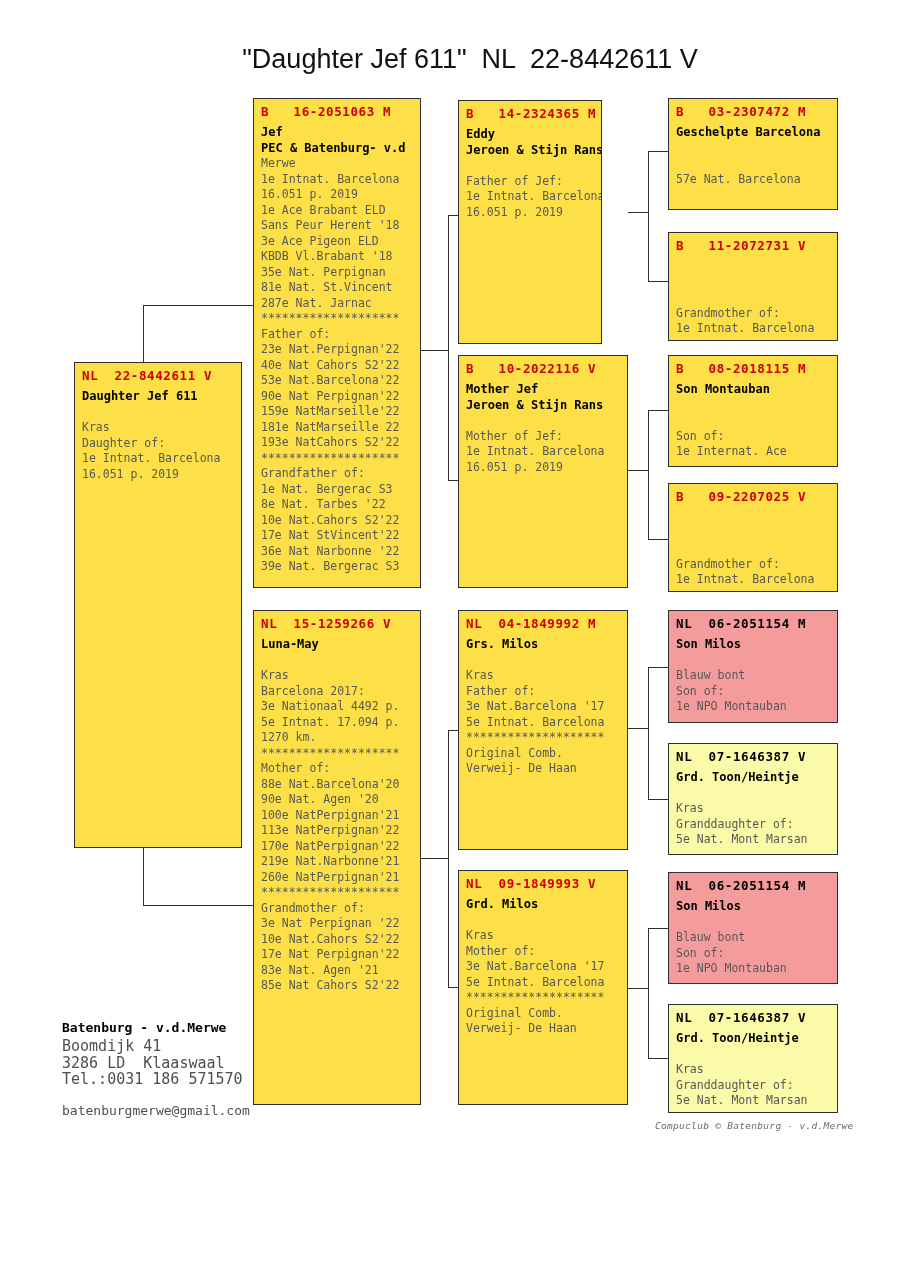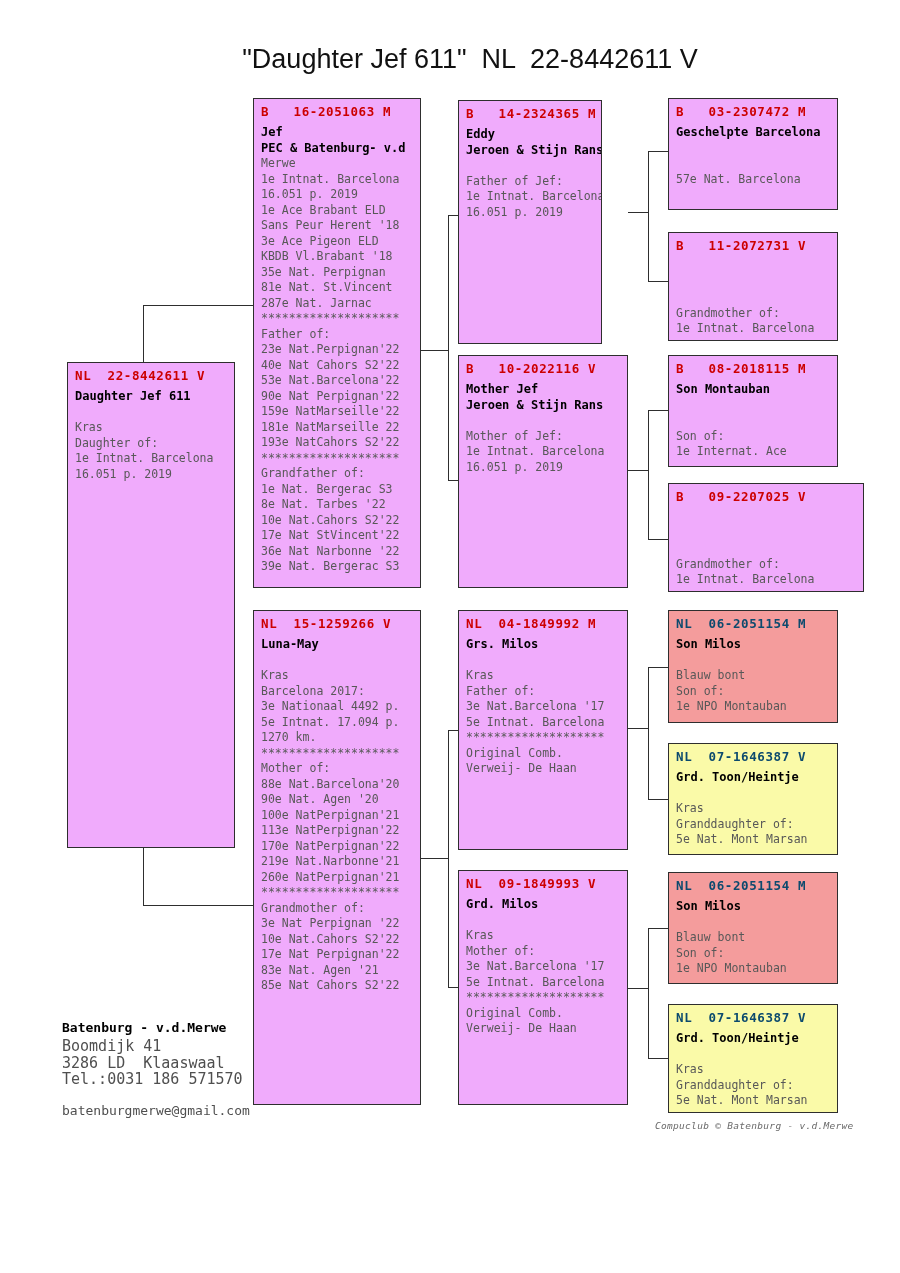--- a/index.html
+++ b/index.html
@@ -6,30 +6,30 @@
   body{
     width:900px;height:1273px;position:relative;background:#ffffff;
     font-family:"DejaVu Sans Mono","Liberation Mono",monospace;
   }
   .title{
     position:absolute;left:470px;top:44px;transform:translateX(-50%);
     font-family:"Liberation Sans","DejaVu Sans",sans-serif;
     font-size:27px;color:#111;white-space:pre;margin:0;font-weight:500;
   }
   .pbox{
-    position:absolute;border:1px solid var(--line,#2e2e2e);background:#f0abfc;
+    position:absolute;border:1px solid var(--line,#2e2e2e);background:#fde047;
     padding:5px 7px;box-sizing:border-box;overflow:hidden;
   }
   .pbox.pink{background:var(--pink,#f49c9c);}
   .pbox.yellow{background:var(--yellow,#fafaa8);}
   .hdr{
     font-size:12.5px;font-weight:bold;color:var(--header-red,#cc0000);
     letter-spacing:.6px;white-space:pre;margin-bottom:6px;
   }
-  .black-hdr .hdr{color:#0c4a6e;}
+  .black-hdr .hdr{color:#000000;}
   .ln{
     font-size:11.5px;line-height:15.5px;height:15.5px;white-space:pre;
     color:var(--text-gray,#585858);
   }
   .ln.b{font-weight:bold;color:#000;font-size:12px;}
   .cl{position:absolute;background:var(--line,#2e2e2e);}
   .footer{position:absolute;left:62px;top:1018px;}
   .footer .fname{font-size:13px;font-weight:bold;color:#000;white-space:pre;line-height:20px;}
   .footer .fln{font-size:15px;line-height:16.5px;color:#4f4f4f;white-space:pre;}
   .footer .femail{margin-top:15px;font-size:13px;color:#4f4f4f;white-space:pre;}
@@ -38,21 +38,21 @@
     color:#6a6a6a;letter-spacing:.3px;white-space:pre;text-align:center;
   }
 </style>
 </head>
 <body style="--header-red: #cc0000; --text-gray: #585858; --pink: #f49c9c; --yellow: #fafaa8; --line: #2e2e2e;">
 
 <h1 class="title">"Daughter Jef 611"  NL  22-8442611 V</h1>
 
 <div>
 
-  <div class="pbox" style="left:67px;top:362px;width:168px;height:486px">
+  <div class="pbox" style="left:74px;top:362px;width:168px;height:486px">
       <div class="hdr">NL  22-8442611 V</div>
       <div class="ln b">Daughter Jef 611</div>
       <div class="ln">&nbsp;</div>
       <div class="ln">Kras</div>
       <div class="ln">Daughter of:</div>
       <div class="ln">1e Intnat. Barcelona</div>
       <div class="ln">16.051 p. 2019</div>
     </div>
 
   <div class="pbox" style="left:253px;top:98px;width:168px;height:490px">
@@ -173,21 +173,21 @@
       <div class="ln">1e Intnat. Barcelona</div>
     </div>
   <div class="pbox" style="left:668px;top:355px;width:170px;height:112px">
       <div class="hdr">B   08-2018115 M</div>
       <div class="ln b">Son Montauban</div>
       <div class="ln">&nbsp;</div>
       <div class="ln">&nbsp;</div>
       <div class="ln">Son of:</div>
       <div class="ln">1e Internat. Ace</div>
     </div>
-  <div class="pbox" style="left:668px;top:483px;width:196px;height:109px">
+  <div class="pbox" style="left:668px;top:483px;width:170px;height:109px">
       <div class="hdr">B   09-2207025 V</div>
       <div class="ln">&nbsp;</div>
       <div class="ln">&nbsp;</div>
       <div class="ln">&nbsp;</div>
       <div class="ln">Grandmother of:</div>
       <div class="ln">1e Intnat. Barcelona</div>
     </div>
   <div class="pbox pink black-hdr" style="left:668px;top:610px;width:170px;height:113px">
       <div class="hdr">NL  06-2051154 M</div>
       <div class="ln b">Son Milos</div>

